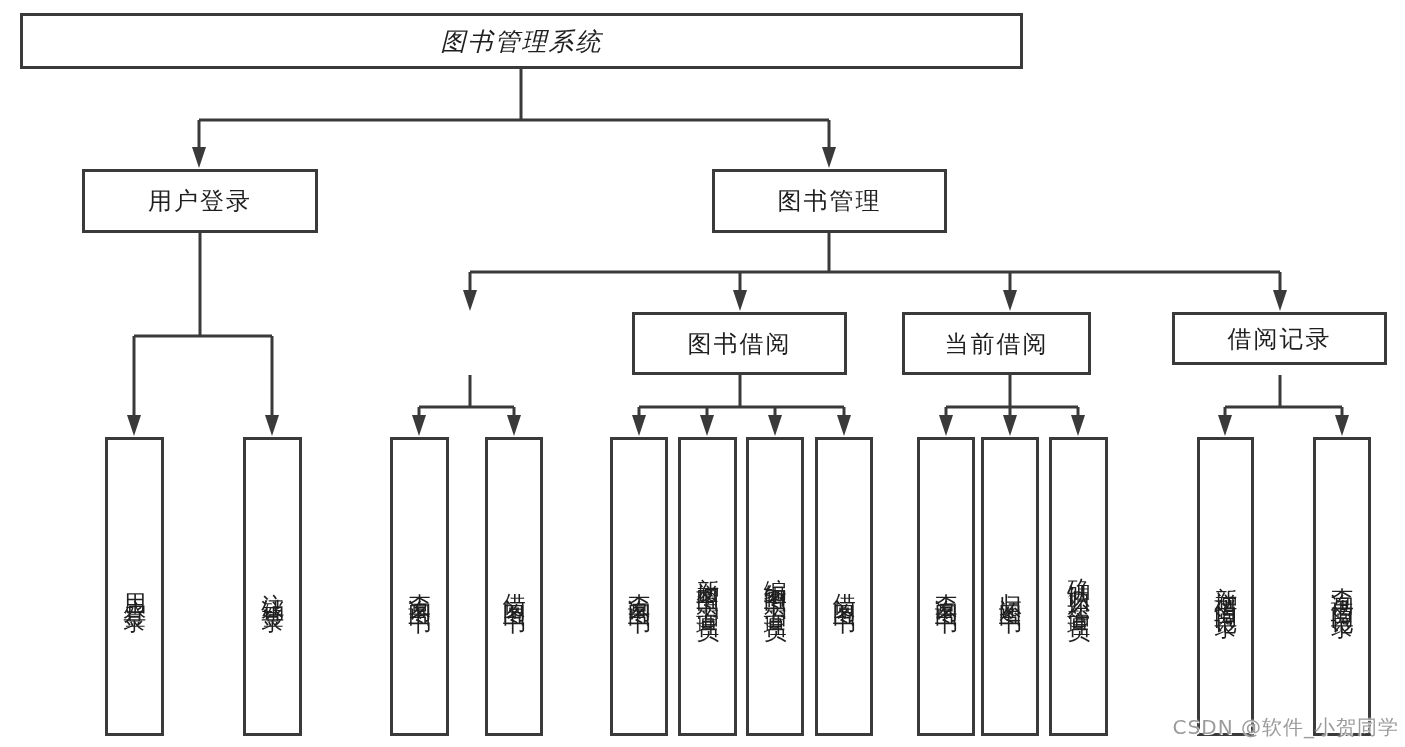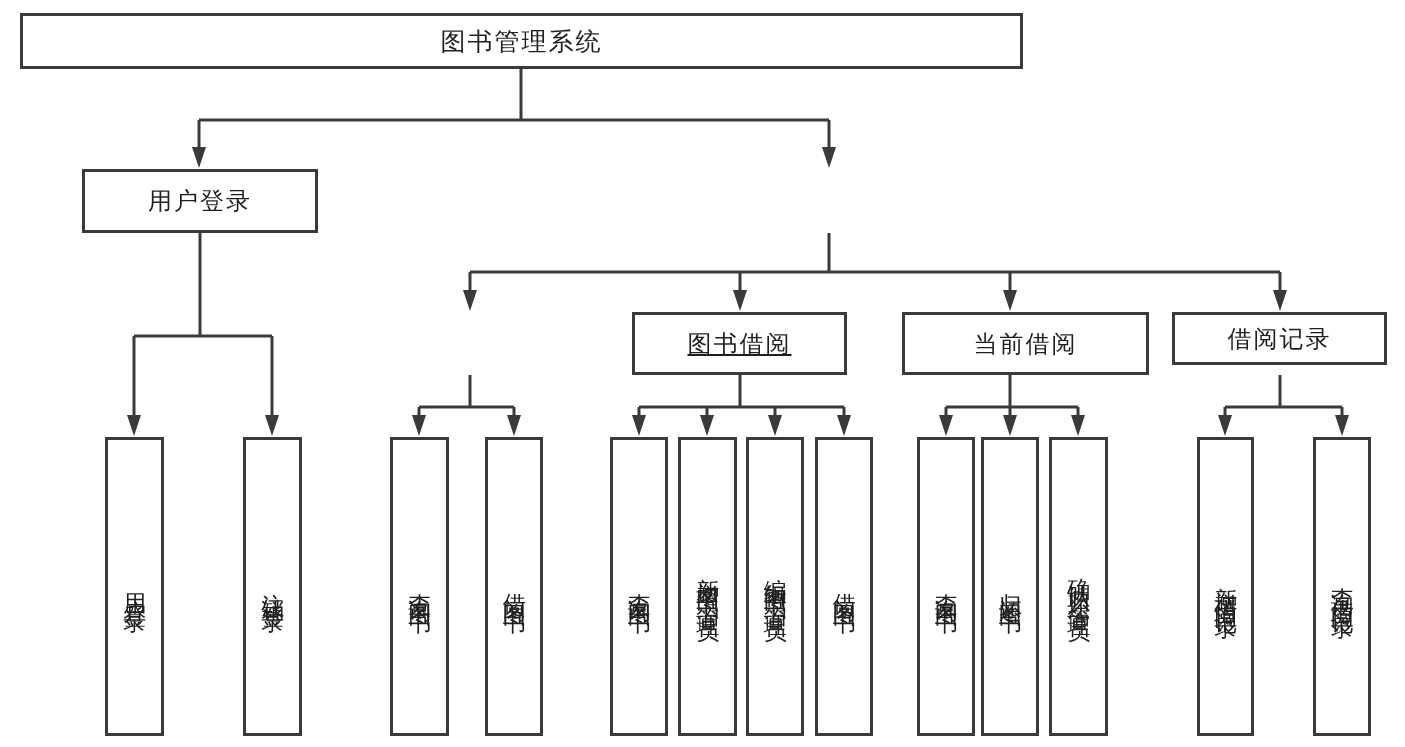--- a/index.html
+++ b/index.html
@@ -100,32 +100,35 @@
 
       <polygon points="939,415 953,415 946,436"></polygon>
       <polygon points="1003,415 1017,415 1010,436"></polygon>
       <polygon points="1071,415 1085,415 1078,436"></polygon>
 
       <polygon points="1218,415 1232,415 1225,436"></polygon>
       <polygon points="1335,415 1349,415 1342,436"></polygon>
     </g>
   </svg>
 
-  <div class="box hbox root" style="left:20px; top:13px; width:1003px; height:56px;">
+  <div class="box hbox root" style="left:20px; top:13px; width:1003px; height:56px;font-style:italic;">
     <span class="label">图书管理系统</span>
   </div>
 
   <div class="box hbox" style="left:82px; top:169px; width:236px; height:64px;">
     <span class="label">用户登录</span>
   </div>
+  <div class="box hbox" style="left:712px; top:169px; width:235px; height:64px;">
+    <span class="label">图书管理</span>
+  </div>
 
-  <div class="box hbox" style="left:632px; top:312px; width:215px; height:63px;text-decoration:underline;">
+  <div class="box hbox" style="left:632px; top:312px; width:215px; height:63px;">
     <span class="label">图书借阅</span>
   </div>
-  <div class="box hbox" style="left:902px; top:312px; width:247px; height:63px;font-family:Liberation Mono, monospace;">
+  <div class="box hbox" style="left:902px; top:312px; width:189px; height:63px;font-family:Liberation Mono, monospace;">
     <span class="label">当前借阅</span>
   </div>
   <div class="box hbox" style="left:1172px; top:312px; width:215px; height:53px;">
     <span class="label">借阅记录</span>
   </div>
 
   <div class="box vbox" style="left:105px; top:437px; width:59px; height:299px;">
     <span class="label">用户登录</span>
   </div>
   <div class="box vbox" style="left:243px; top:437px; width:59px; height:299px;">
@@ -162,14 +165,15 @@
     <span class="label">确认归还（管理员）</span>
   </div>
 
   <div class="box vbox" style="left:1197px; top:437px; width:57px; height:299px;">
     <span class="label">新增借阅记录</span>
   </div>
   <div class="box vbox" style="left:1313px; top:437px; width:58px; height:299px;">
     <span class="label">查询借阅记录</span>
   </div>
 
+  <div id="watermark">CSDN @软件_小贺同学</div>
 
 </div>
 
 </body></html>

